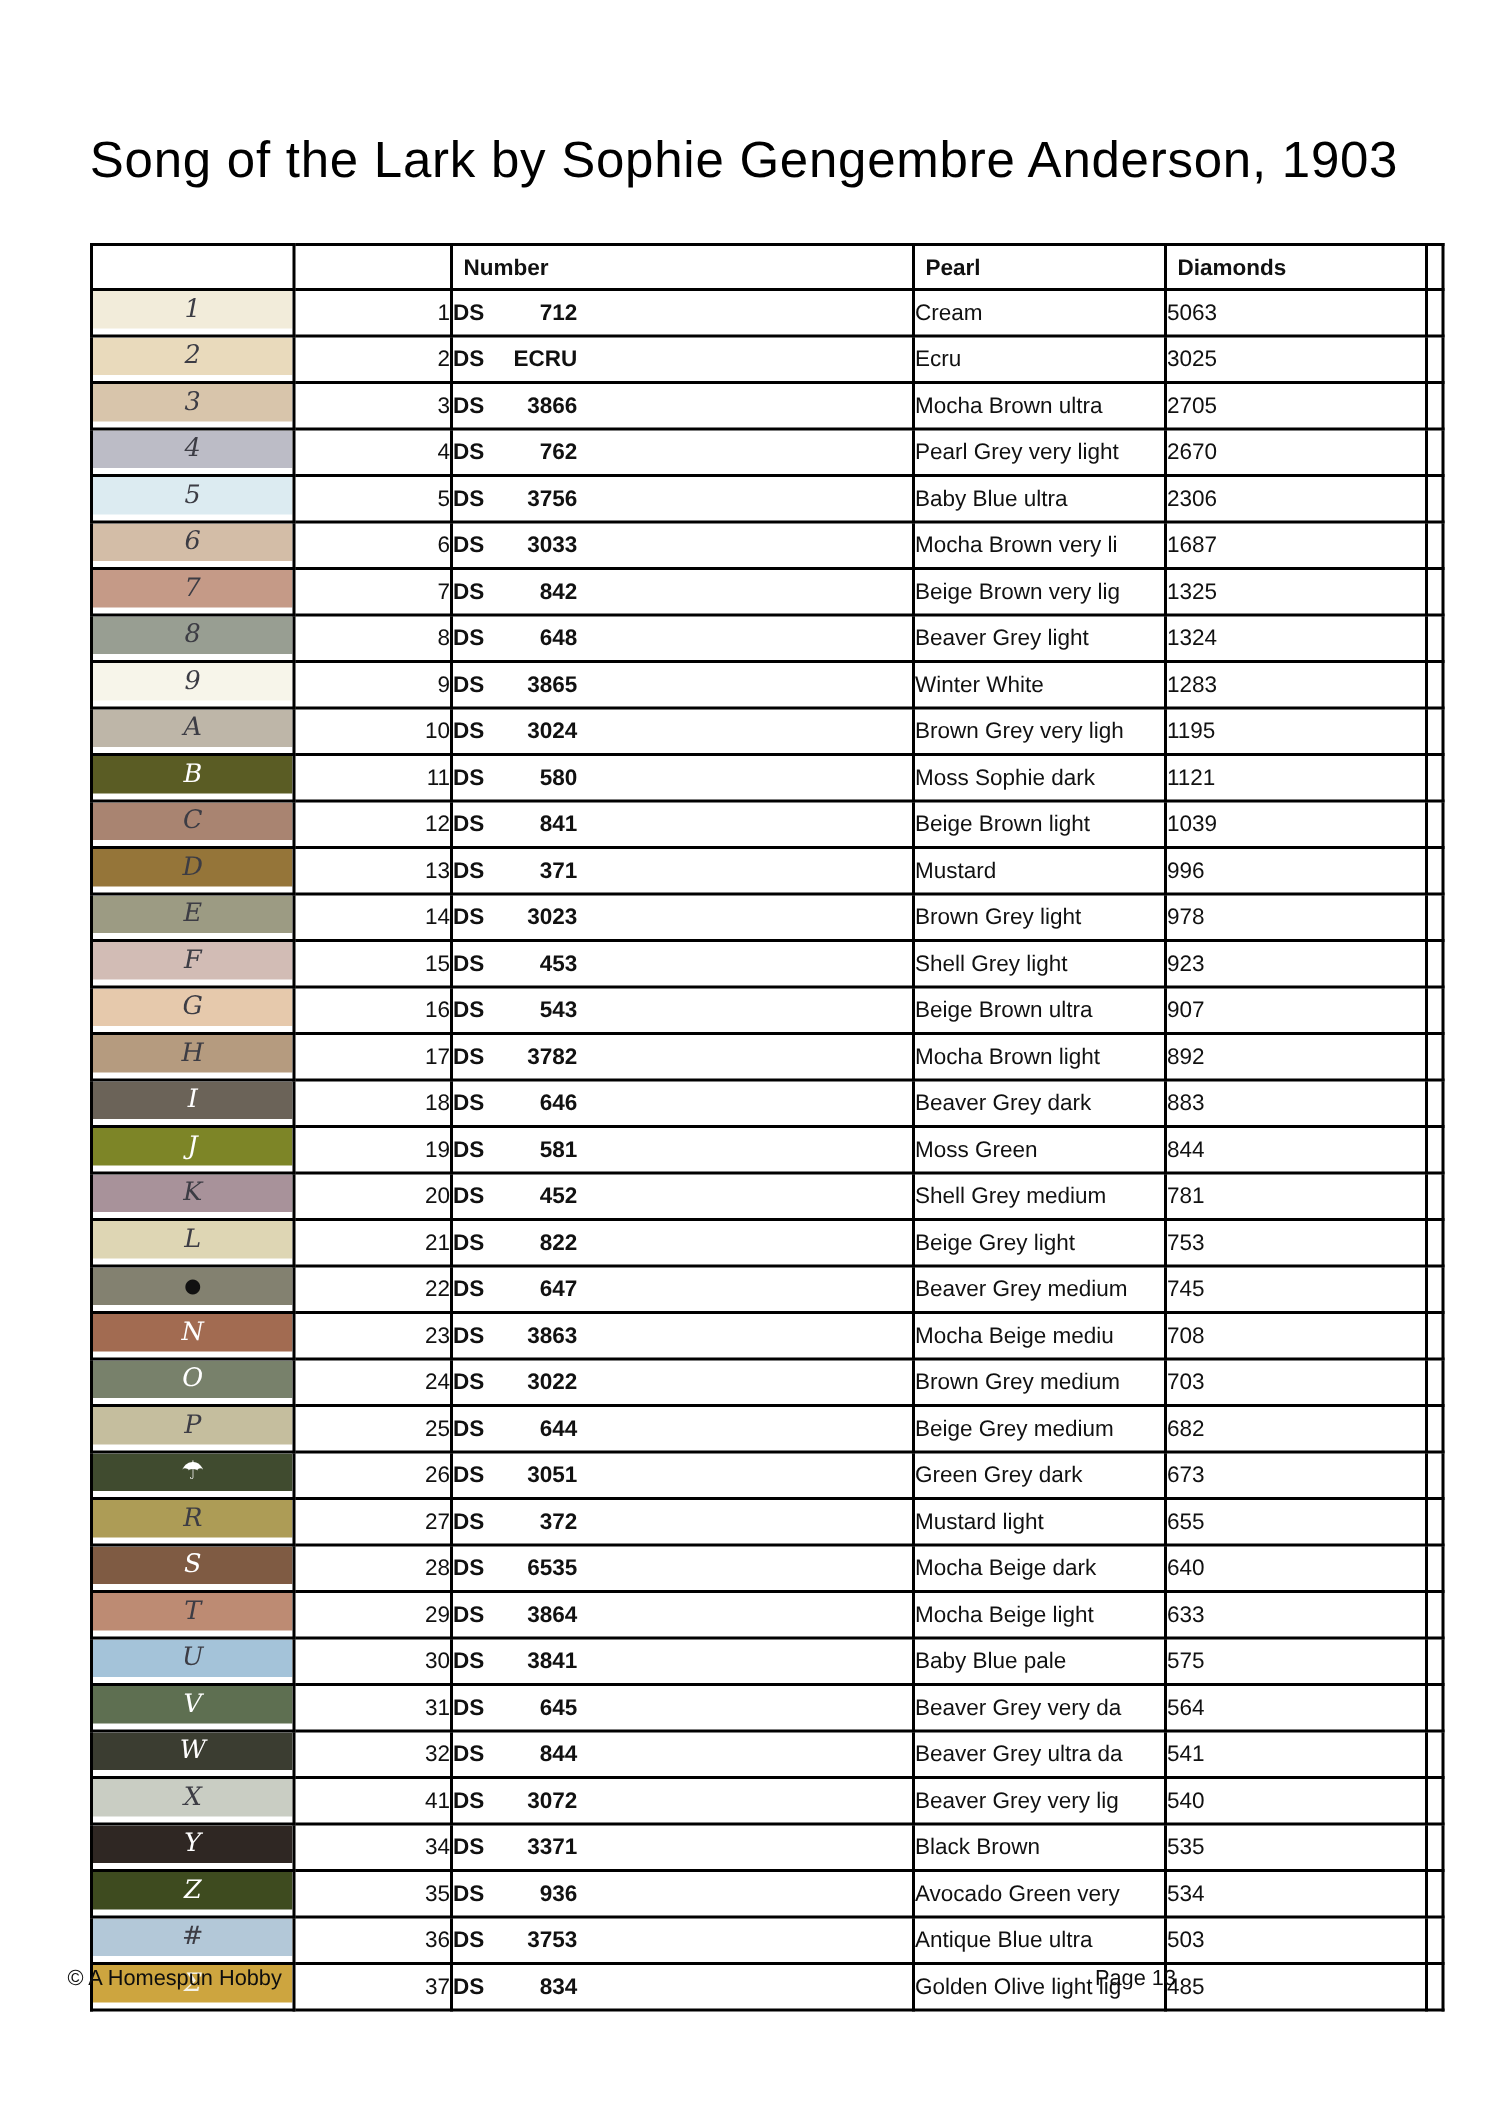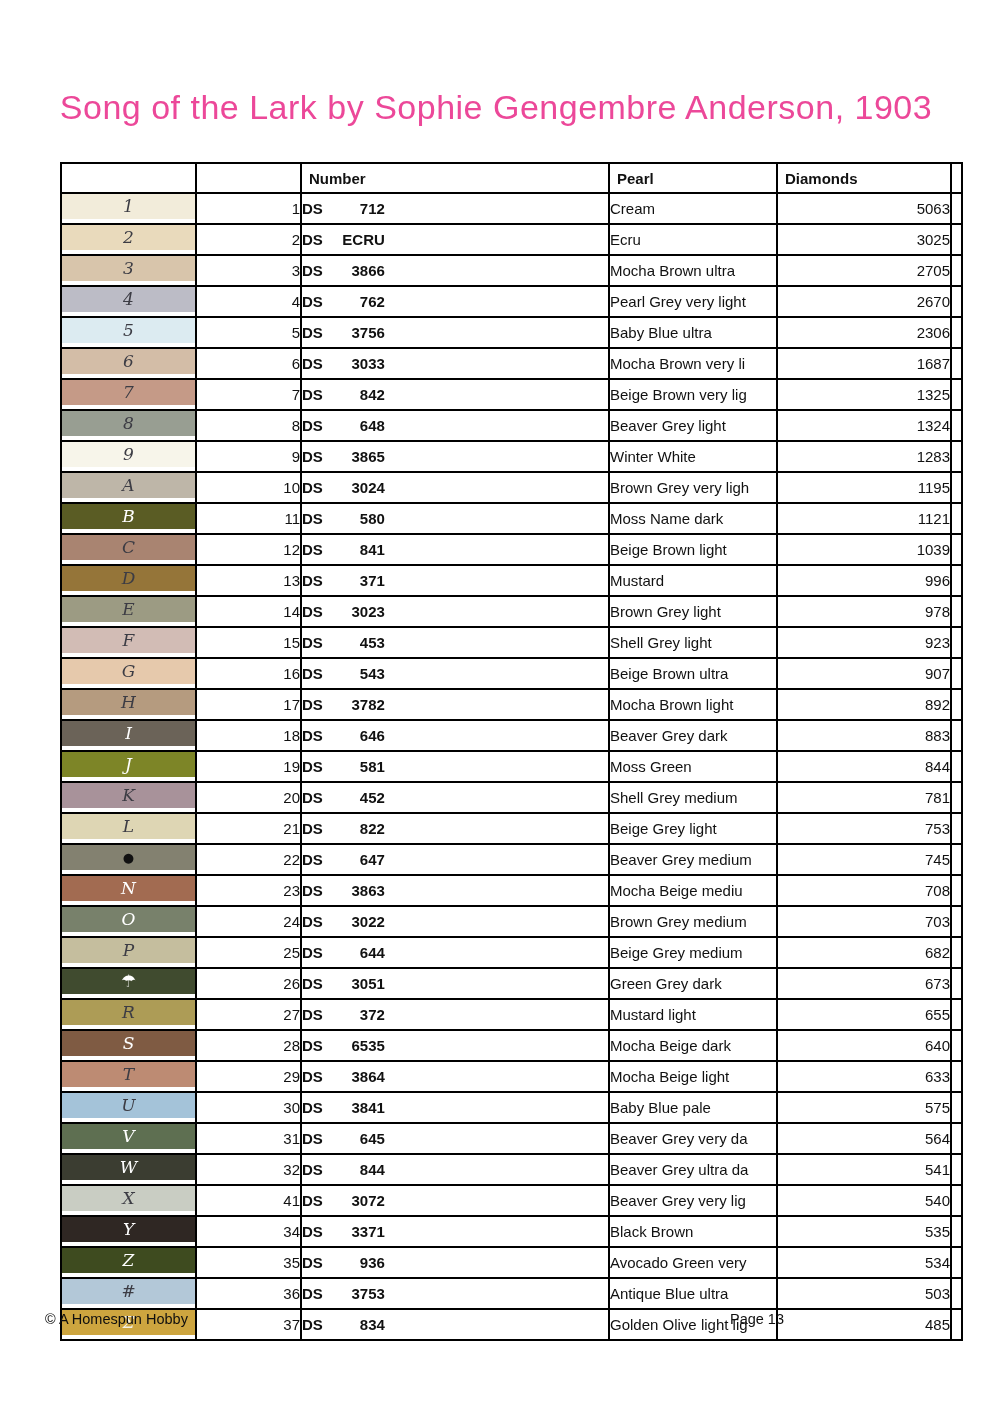--- a/index.html
+++ b/index.html
@@ -1,36 +1,36 @@
 <!DOCTYPE html>
 <html><head>
 <meta charset="utf-8">
 <style>
   html,body{margin:0;padding:0;background:#ffffff;}
   body{width:992px;height:1403px;position:relative;font-family:"Liberation Sans",sans-serif;color:#111;}
-  .page-title{position:absolute;top:88px;left:0;width:992px;text-align:center;font-size:34px;font-weight:400;letter-spacing:0.5px;color:#ec4899;}
+  .page-title{position:absolute;top:88px;left:0;width:992px;text-align:center;font-size:34px;font-weight:400;letter-spacing:0.5px;color:#000000;}
   table.legend{position:absolute;left:60px;top:162px;width:901px;border-collapse:collapse;table-layout:fixed;}
   table.legend th, table.legend td{border:2px solid #000;padding:0;vertical-align:middle;font-size:15px;overflow:hidden;white-space:nowrap;}
   table.legend thead th{height:28px;text-align:left;font-weight:700;padding-left:7px;font-size:15px;}
   table.legend tbody td{height:28px;}
   col.c-sym{width:135px;}
   col.c-idx{width:105px;}
   col.c-num{width:308px;}
   col.c-name{width:168px;}
   col.c-dia{width:174px;}
   col.c-sliver{width:11px;}
   td.sym-cell{padding:0;}
   .swatch{width:100%;height:25px;margin:0 0 4px 0;display:flex;align-items:center;justify-content:center;}
   .glyph{font-family:"DejaVu Serif",serif;font-style:italic;font-size:17px;line-height:1;}
   td.idx{text-align:right;padding-right:5px;}
   td.num{padding-left:7px;font-weight:bold;}
   .ds{display:inline-block;}
   .code{display:inline-block;width:62px;text-align:right;}
   td.name{padding-left:6px;}
-  td.dia{text-align:right;padding-right:3px;}
+  td.dia{text-align:left;padding-right:3px;}
   .footer{position:absolute;top:1311px;left:45px;width:739px;display:flex;justify-content:space-between;font-size:14.5px;color:#0e0e0e;}
 </style>
 </head>
 <body>
 
 <div class="page-title">Song of the Lark by Sophie Gengembre Anderson, 1903</div>
 
 <table class="legend">
   <colgroup>
     <col class="c-sym">
@@ -182,21 +182,21 @@
   </tr>
 
   <tr>
     <td class="sym-cell">
       <div class="swatch" style="background: rgb(90, 92, 36);">
         <span class="glyph" style="color: rgb(255, 255, 255);">B</span>
       </div>
     </td>
     <td class="idx">11</td>
     <td class="num"><span class="ds">DS</span><span class="code">580</span></td>
-    <td class="name">Moss Name dark</td>
+    <td class="name">Moss Sophie dark</td>
     <td class="dia">1121</td>
     <td></td>
   </tr>
 
   <tr>
     <td class="sym-cell">
       <div class="swatch" style="background: rgb(169, 132, 113);">
         <span class="glyph" style="color: rgb(60, 60, 68);">C</span>
       </div>
     </td>

